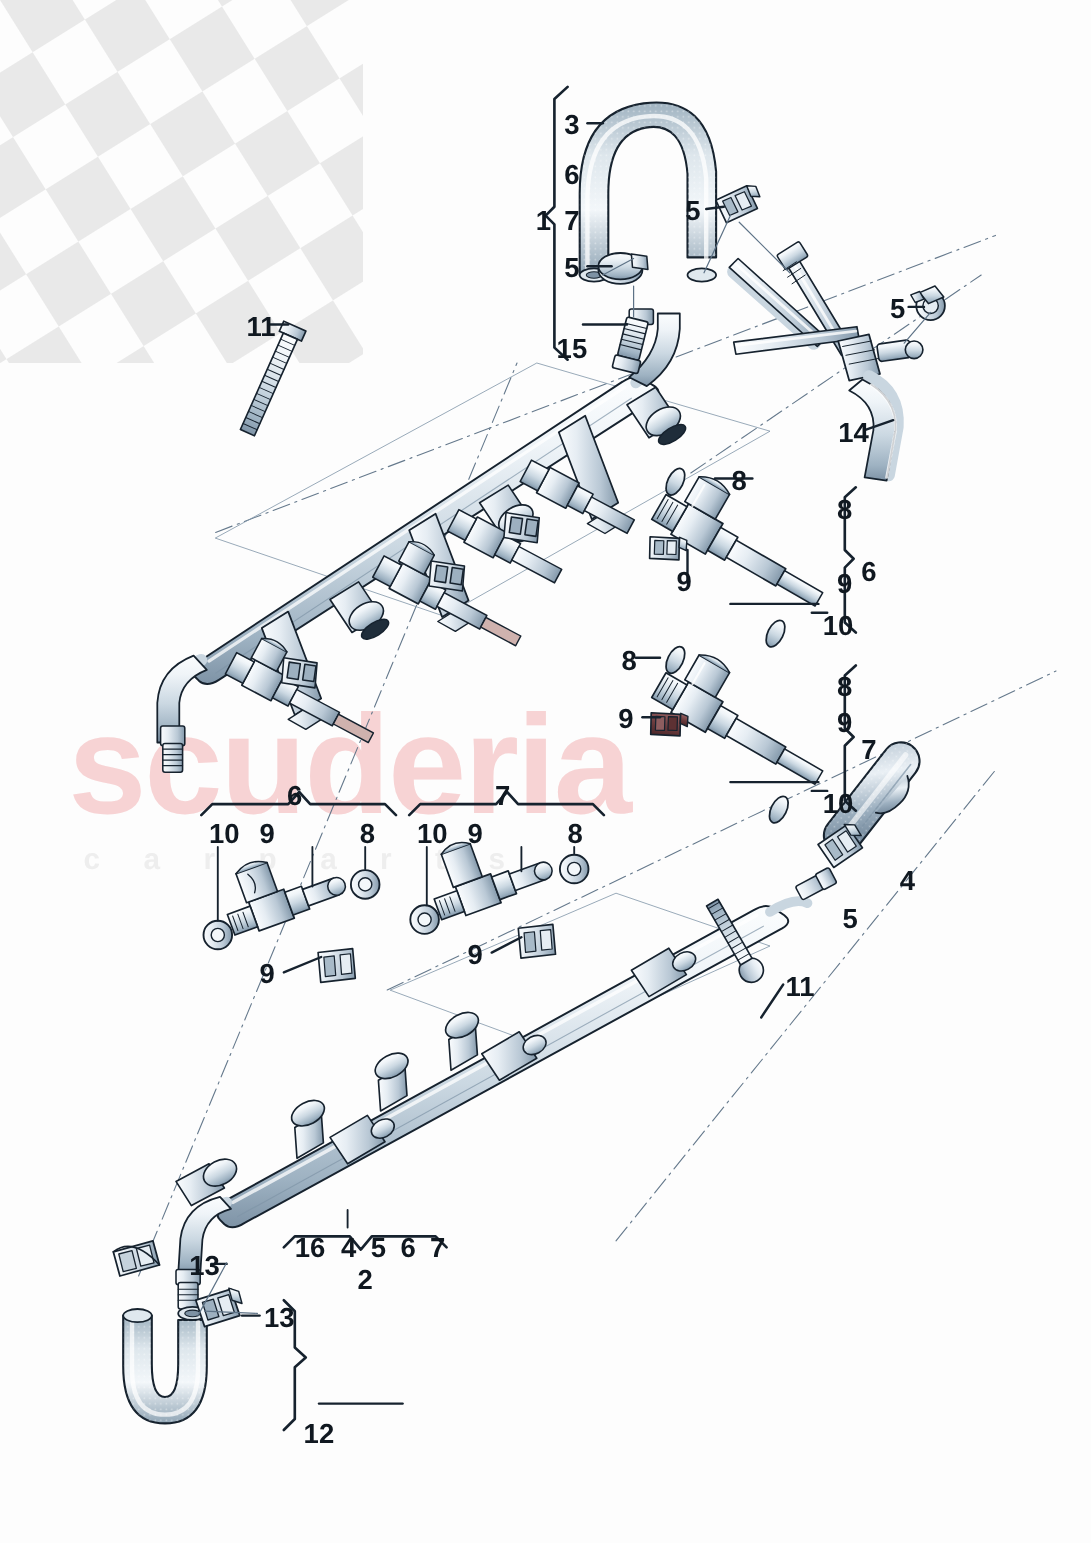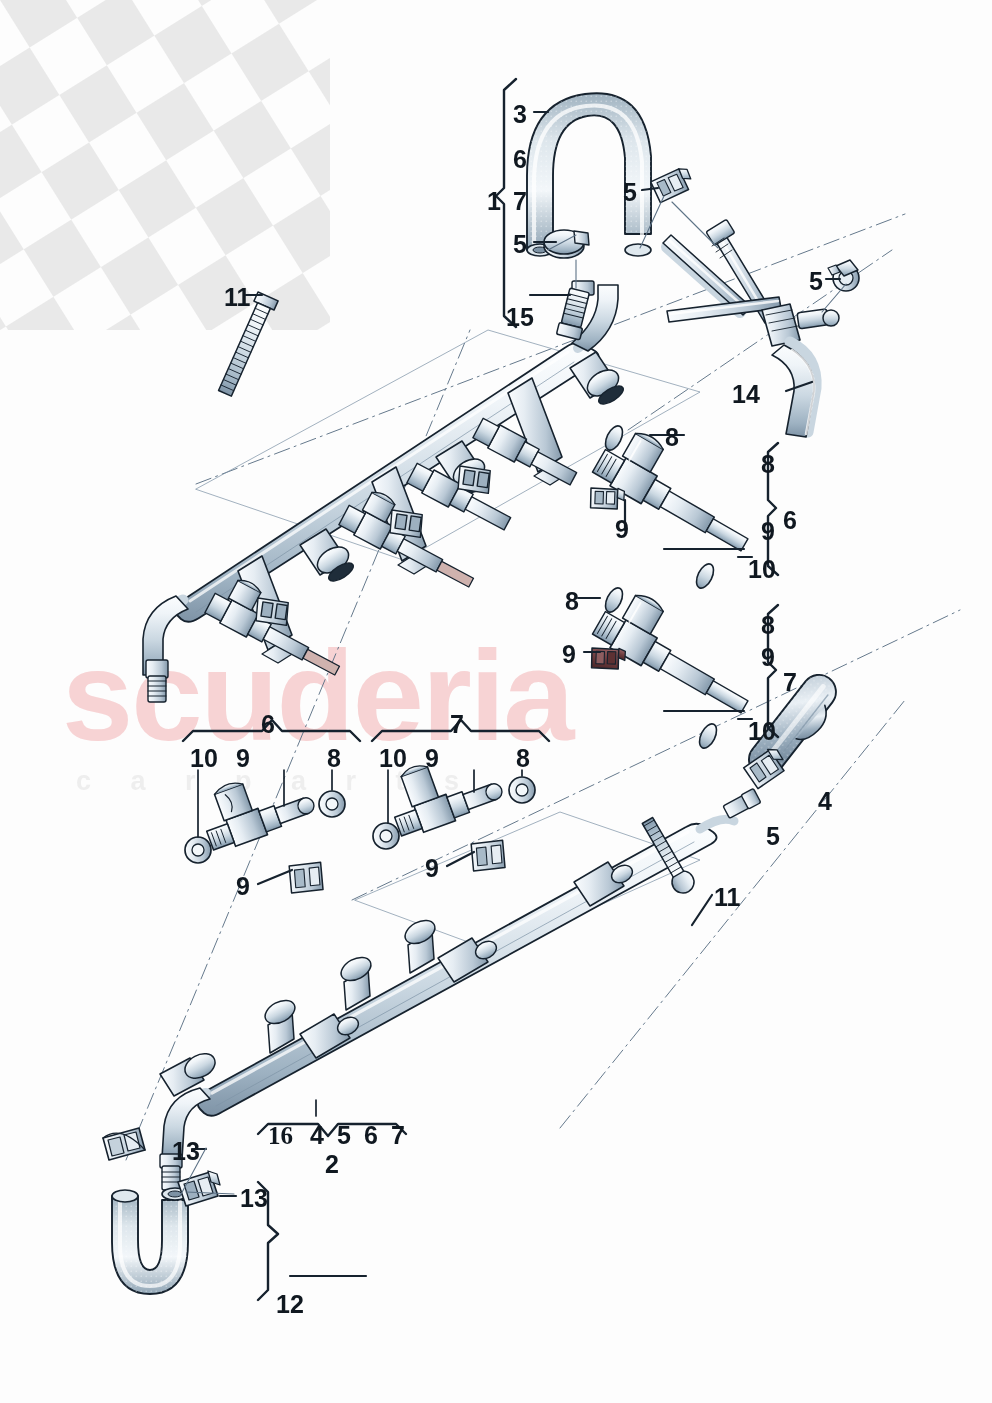--- a/index.html
+++ b/index.html
@@ -620,21 +620,21 @@
   </svg>
 
   <div class="lbl s1" style="left:487px;top:189px;">1</div>
   <div class="lbl s1" style="left:513px;top:102px;">3</div>
   <div class="lbl s1" style="left:513px;top:147px;">6</div>
   <div class="lbl s1" style="left:513px;top:189px;">7</div>
   <div class="lbl s1" style="left:513px;top:232px;">5</div>
   <div class="lbl s1" style="left:506px;top:285px;margin-top:20px;">15</div>
   <div class="lbl s1" style="left:623px;top:180px;">5</div>
   <div class="lbl s1" style="left:809px;top:269px;">5</div>
-  <div class="lbl s1" style="left:732px;top:382px;">14</div>
+  <div class="lbl s1" style="left:762px;top:382px;">14</div>
   <div class="lbl s1" style="left:224px;top:285px;">11</div>
   <div class="lbl s1" style="left:665px;top:425px;">8</div>
   <div class="lbl s1" style="left:615px;top:517px;">9</div>
   <div class="lbl s1" style="left:761px;top:452px;">8</div>
   <div class="lbl s1" style="left:761px;top:519px;">9</div>
   <div class="lbl s1" style="left:748px;top:557px;">10</div>
   <div class="lbl s1" style="left:783px;top:508px;">6</div>
   <div class="lbl s1" style="left:565px;top:589px;">8</div>
   <div class="lbl s1" style="left:562px;top:642px;">9</div>
   <div class="lbl s1" style="left:761px;top:613px;">8</div>
@@ -650,20 +650,20 @@
   <div class="lbl s1" style="left:327px;top:746px;">8</div>
   <div class="lbl s1" style="left:236px;top:874px;">9</div>
   <div class="lbl s1" style="left:379px;top:746px;">10</div>
   <div class="lbl s1" style="left:425px;top:746px;">9</div>
   <div class="lbl s1" style="left:516px;top:746px;">8</div>
   <div class="lbl s1" style="left:425px;top:856px;">9</div>
   <div class="lbl s1" style="left:714px;top:885px;">11</div>
   <div class="lbl s1" style="left:172px;top:1139px;">13</div>
   <div class="lbl s1" style="left:240px;top:1186px;">13</div>
   <div class="lbl s1" style="left:276px;top:1292px;">12</div>
-  <div class="lbl s1" style="left:268px;top:1123px;font-family:Liberation Serif, serif;">16</div>
+  <div class="lbl s1" style="left:268px;top:1123px;">16</div>
   <div class="lbl s1" style="left:310px;top:1123px;">4</div>
   <div class="lbl s1" style="left:337px;top:1123px;">5</div>
   <div class="lbl s1" style="left:364px;top:1123px;">6</div>
   <div class="lbl s1" style="left:391px;top:1123px;">7</div>
   <div class="lbl s1" style="left:325px;top:1152px;">2</div>
 
 </div>
 
 </body></html>

